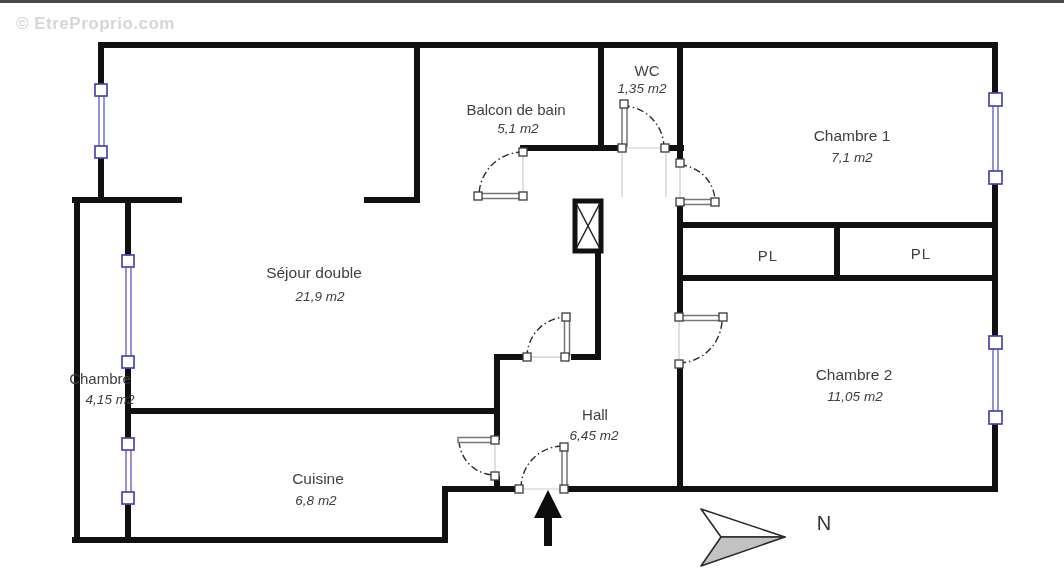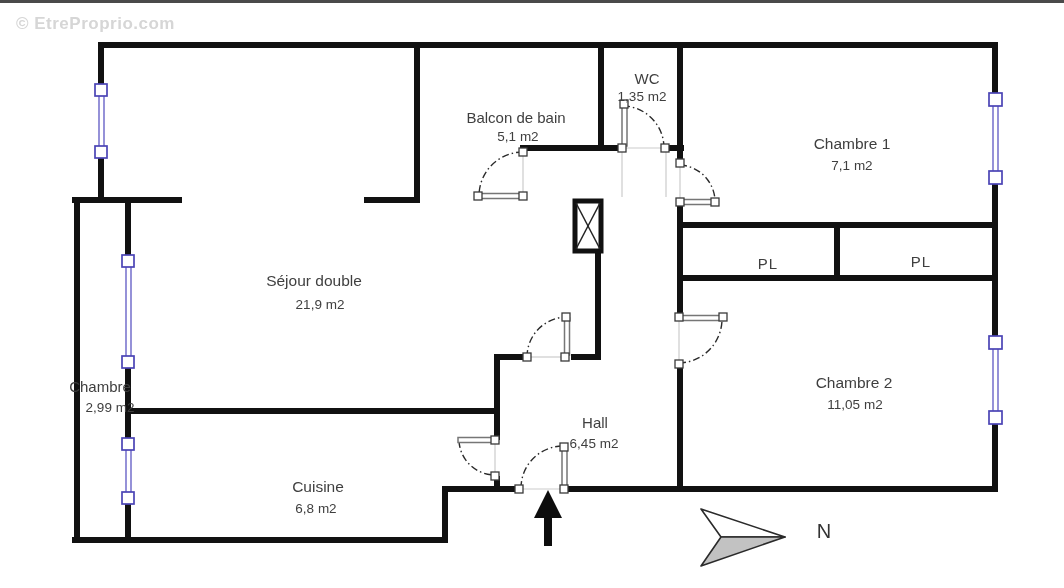--- a/index.html
+++ b/index.html
@@ -15,24 +15,24 @@
   html,body{margin:0;padding:0;background:#ffffff;}
   #stage{
     position:relative;width:1064px;height:588px;background:#ffffff;overflow:hidden;
     font-family:"Liberation Sans", sans-serif;
     padding-left:31px;
   }
   #topline{position:absolute;left:0;top:0;width:1064px;height:3px;background:#4a4a4a;}
   svg{position:absolute;left:0;top:0;}
   .lbl{
     position:absolute;transform:translate(-50%,-50%);
-    color:var(--text);white-space:nowrap;text-align:right;line-height:1;margin-top:8px;
+    color:var(--text);white-space:nowrap;text-align:right;line-height:1;
   }
   .room-name{font-size:15.5px;}
-  .room-area{font-size:13.5px;}
+  .room-area{font-size:13.5px;font-style:italic;}
   .pl{font-size:15px;letter-spacing:1px;}
   .north{font-size:20px;color:#333;}
   .watermark{
     position:absolute;left:16px;top:24px;transform:translateY(-50%);
     color:var(--wm);font-size:17px;font-weight:bold;letter-spacing:.5px;
     text-shadow:1px 1px 0 #ffffff;
   }
 </style>
 </head>
 <body>
@@ -183,21 +183,21 @@
     </g>
   </svg>
 
   <div class="lbl room-name" style="left:314px;top:273px;">Séjour double</div>
   <div class="lbl room-area" style="left:320px;top:297px;">21,9 m2</div>
 
   <div class="lbl room-name" style="left:318px;top:479px;">Cuisine</div>
   <div class="lbl room-area" style="left:316px;top:501px;">6,8 m2</div>
 
   <div class="lbl room-name" style="left:100px;top:378px;font-size:15px;">Chambre</div>
-  <div class="lbl room-area" style="left:110px;top:400px;">2,99 m2</div>
+  <div class="lbl room-area" style="left:110px;top:400px;">4,15 m2</div>
 
   <div class="lbl room-name" style="left:516px;top:109px;font-size:15px;">Balcon de bain</div>
   <div class="lbl room-area" style="left:518px;top:129px;">5,1 m2</div>
 
   <div class="lbl room-name" style="left:647px;top:70px;font-size:15px;">WC</div>
   <div class="lbl room-area" style="left:642px;top:89px;">1,35 m2</div>
 
   <div class="lbl room-name" style="left:852px;top:136px;">Chambre 1</div>
   <div class="lbl room-area" style="left:852px;top:158px;">7,1 m2</div>
 

